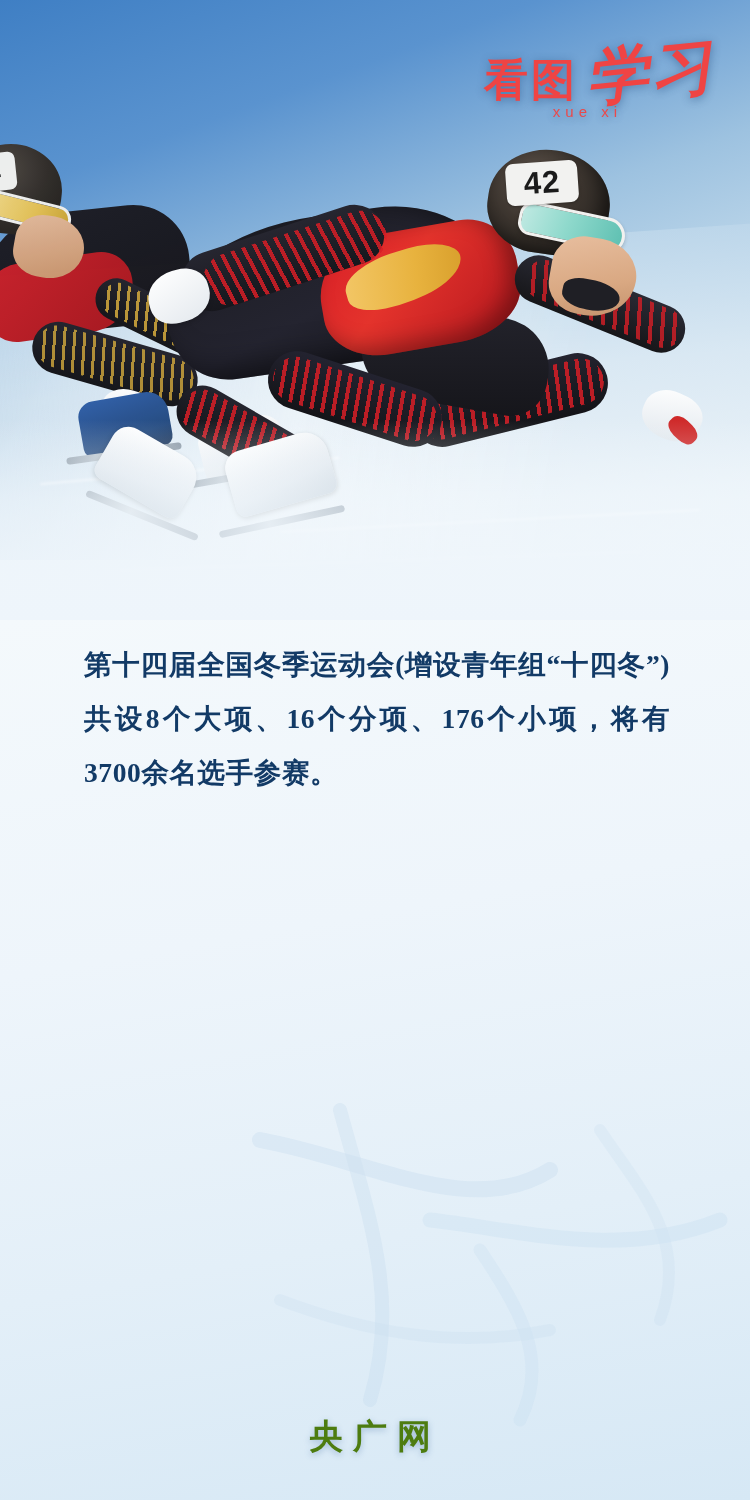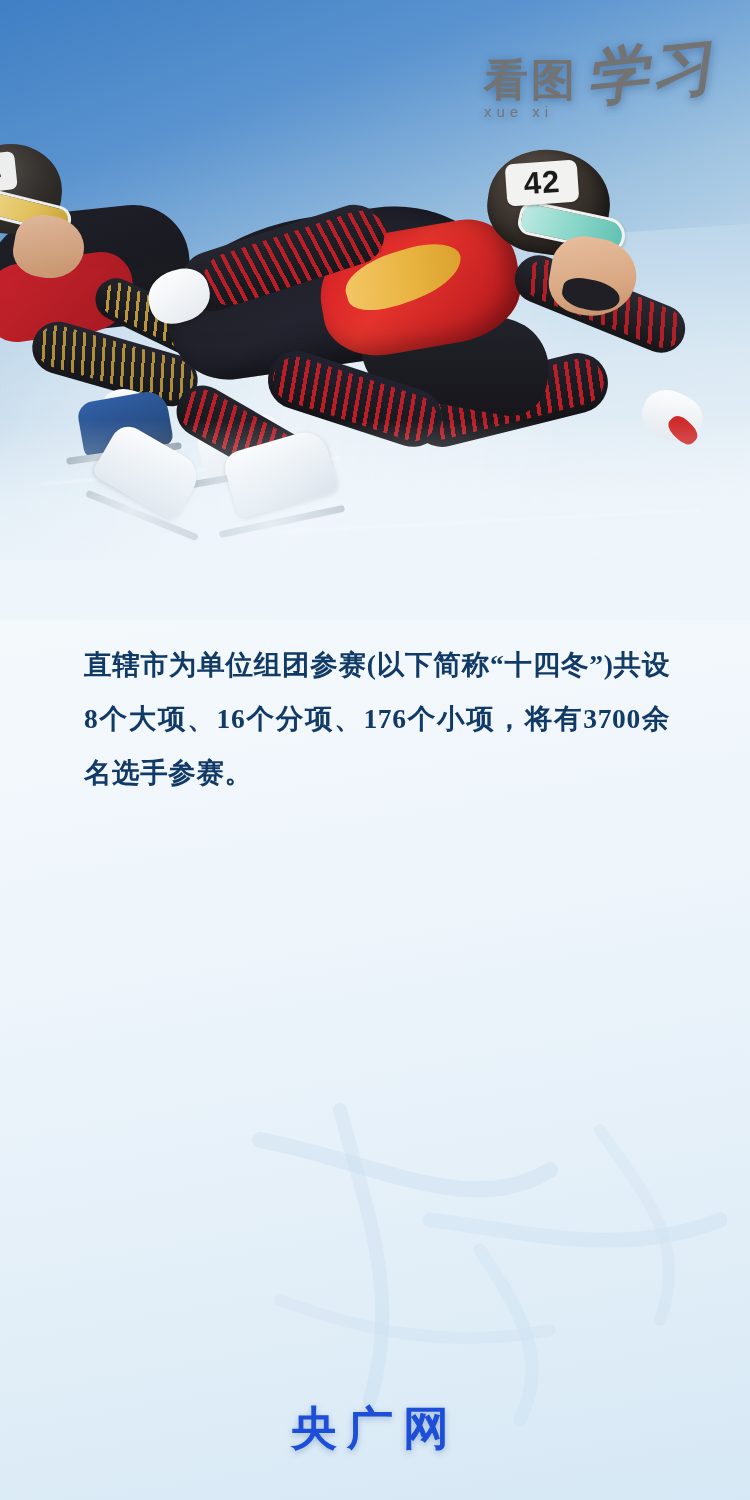--- a/index.html
+++ b/index.html
@@ -367,22 +367,22 @@
     width: 112px; height: 7px;
     background: linear-gradient(90deg, #93a0ac 0%, #d2dae1 40%, #8a97a4 100%);
     border-radius: 4px;
     transform: rotate(-10deg);
   }
 
   
   .brand {
     position: absolute;
     right: 36px; top: 46px;
-    text-align: left;
-    color: #737373;
+    text-align: right;
+    color: #ef4444;
     text-shadow: 0 2px 10px rgba(20,60,110,.45);
   }
   .brand-row {
     display: flex;
     align-items: flex-end;
     justify-content: flex-end;
     gap: 8px;
   }
   .brand-kan {
     font-family: "Liberation Serif", serif;
@@ -439,23 +439,23 @@
   .footer {
     position: absolute;
     left: 0; bottom: 40px;
     width: 750px;
     text-align: center;
   }
   .footer-logo {
     display: inline-block;
     font-family: "Liberation Serif", serif;
     font-weight: bold;
-    font-size: 46px;
+    font-size: 34px;
     letter-spacing: 10px;
-    color: #1d4ed8;
+    color: #4d7c0f;
     text-shadow: 0 2px 6px rgba(40,90,150,.35);
     margin-top: 38px;
   }
 </style>
 </head>
 <body>
 
 <div class="poster">
 
   <div class="photo">
@@ -528,20 +528,20 @@
         <path d="M120 10 C 150 120, 180 200, 150 300" stroke-width="14" opacity=".5"></path>
         <path d="M210 120 C 300 130, 400 160, 500 120" stroke-width="15" opacity=".45"></path>
         <path d="M260 150 C 300 210, 330 260, 300 320" stroke-width="13" opacity=".4"></path>
         <path d="M380 30 C 420 90, 470 140, 440 220" stroke-width="12" opacity=".35"></path>
         <path d="M60 200 C 140 230, 230 250, 330 230" stroke-width="12" opacity=".35"></path>
       </g>
     </svg>
   </div>
 
   <div class="content">
-    <p class="para">直辖市为单位组团参赛(以下简称“十四冬”)共设8个大项、16个分项、176个小项，将有3700余名选手参赛。</p>
+    <p class="para">第十四届全国冬季运动会(增设青年组“十四冬”)共设8个大项、16个分项、176个小项，将有3700余名选手参赛。</p>
   </div>
 
   <div class="footer">
     <span class="footer-logo">央广网</span>
   </div>
 
 </div>
 
 </body></html>

